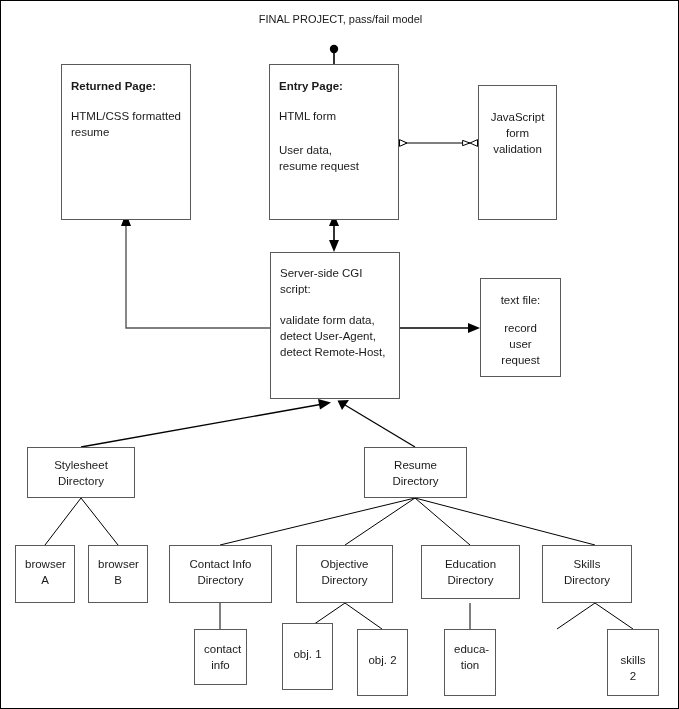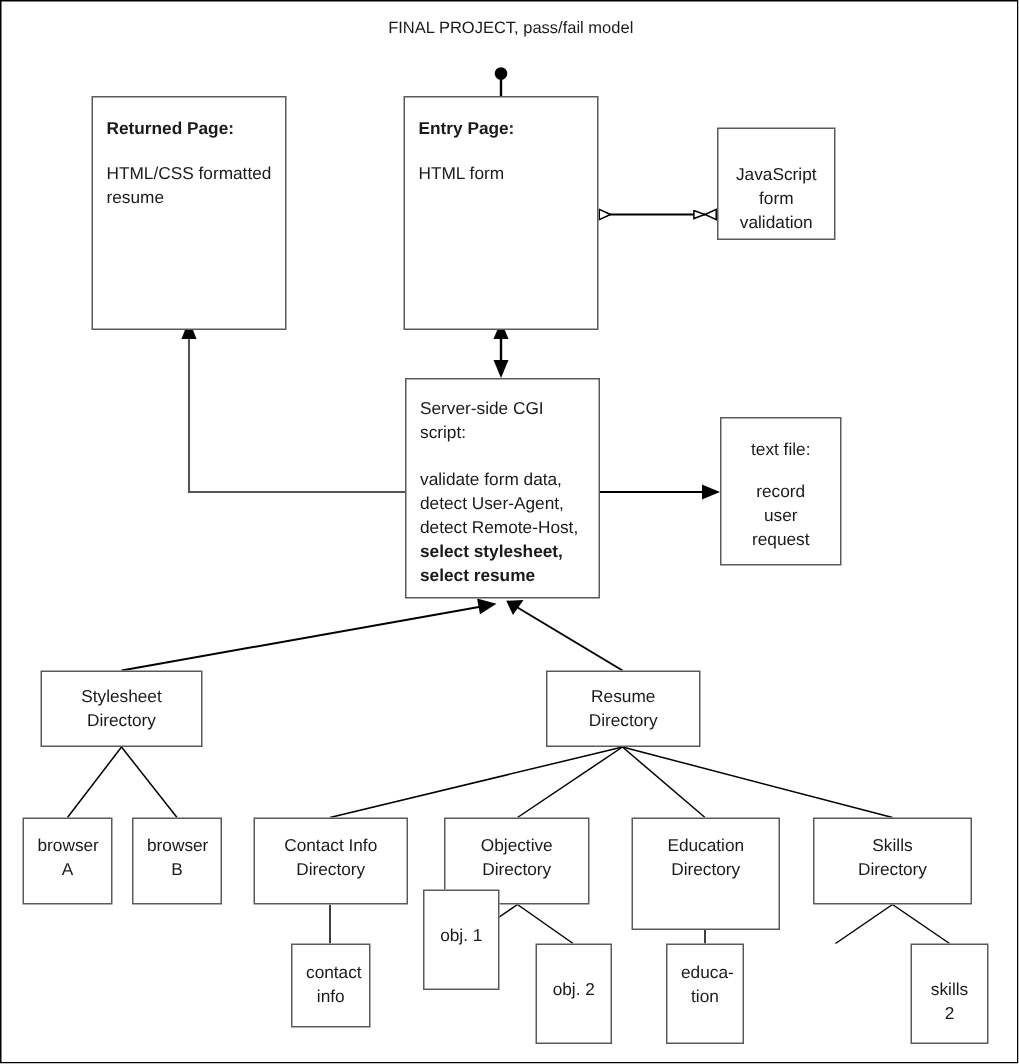--- a/index.html
+++ b/index.html
@@ -137,36 +137,36 @@
 
   <div class="node txt-left" style="left:60px;top:63px;width:130px;height:156px;">
     <div class="body fs115" style="top:44px;">HTML/CSS formatted
 resume</div>
     <div class="body fs115" style="top: 14px; font-weight: bold;">Returned Page:</div>
   </div>
 
   <div class="node txt-left" style="left:268px;top:63px;width:130px;height:156px;">
     <div class="body fs115 hdr" style="top:14px;">Entry Page:</div>
     <div class="body fs115" style="top:44px;">HTML form</div>
-  </div>
-
-  <div class="node txt-center" style="left:477px;top:84px;width:79px;height:75px;">
+    <div class="body fs115" style="top:78px;">User data,
+resume request</div>
+  </div>
+
+  <div class="node txt-center" style="left:477px;top:84px;width:79px;height:135px;">
     <div class="body fs115" style="top:24px;">JavaScript
 form
 validation</div>
   </div>
 
   <div class="node txt-left" style="left:269px;top:251px;width:130px;height:147px;">
     <div class="body fs115" style="top:13px;">Server-side CGI
 script:</div>
     <div class="body fs115" style="top:60px;">validate form data,
 detect User-Agent,
 detect Remote-Host,</div>
-    <div class="body fs115 bld" style="top:108px;">select stylesheet,
-select resume</div>
   </div>
 
   <div class="node txt-center" style="left:479px;top:277px;width:81px;height:99px;padding-left:39px;">
     <div class="body fs115" style="top:14px;">text file:</div>
     <div class="body fs115" style="top:42px;">record
 user request</div>
   </div>
 
   <div class="node txt-center" style="left:26px;top:446px;width:108px;height:51px;">
     <div class="body fs115" style="top:10px;">Stylesheet
@@ -191,36 +191,36 @@
   <div class="node txt-center" style="left:168px;top:544px;width:103px;height:58px;">
     <div class="body fs115" style="top:11px;">Contact Info
 Directory</div>
   </div>
 
   <div class="node txt-center" style="left:295px;top:544px;width:97px;height:58px;padding-left:32px;">
     <div class="body fs115" style="top:11px;">Objective
 Directory</div>
   </div>
 
-  <div class="node txt-center" style="left:420px;top:544px;width:99px;height:75px;">
+  <div class="node txt-center" style="left:420px;top:544px;width:99px;height:54px;">
     <div class="body fs115" style="top:11px;">Education
 Directory</div>
   </div>
 
-  <div class="node txt-center" style="left:541px;top:544px;width:106px;height:58px;">
+  <div class="node txt-center" style="left:541px;top:544px;width:90px;height:58px;">
     <div class="body fs115" style="top:11px;">Skills
 Directory</div>
   </div>
 
   <div class="node txt-center" style="left:193px;top:628px;width:53px;height:56px;">
     <div class="body fs115" style="top:12px;">contact
 info</div>
   </div>
 
-  <div class="node txt-center" style="left:281px;top:592px;width:51px;height:67px;">
+  <div class="node txt-center" style="left:281px;top:622px;width:51px;height:67px;">
     <div class="body fs115" style="top:23px;">obj. 1</div>
   </div>
 
   <div class="node txt-center" style="left:356px;top:628px;width:51px;height:67px;">
     <div class="body fs115" style="top:23px;">obj. 2</div>
   </div>
 
   <div class="node txt-center" style="left:443px;top:628px;width:52px;height:67px;">
     <div class="body fs115" style="top:12px;">educa-
 tion</div>

